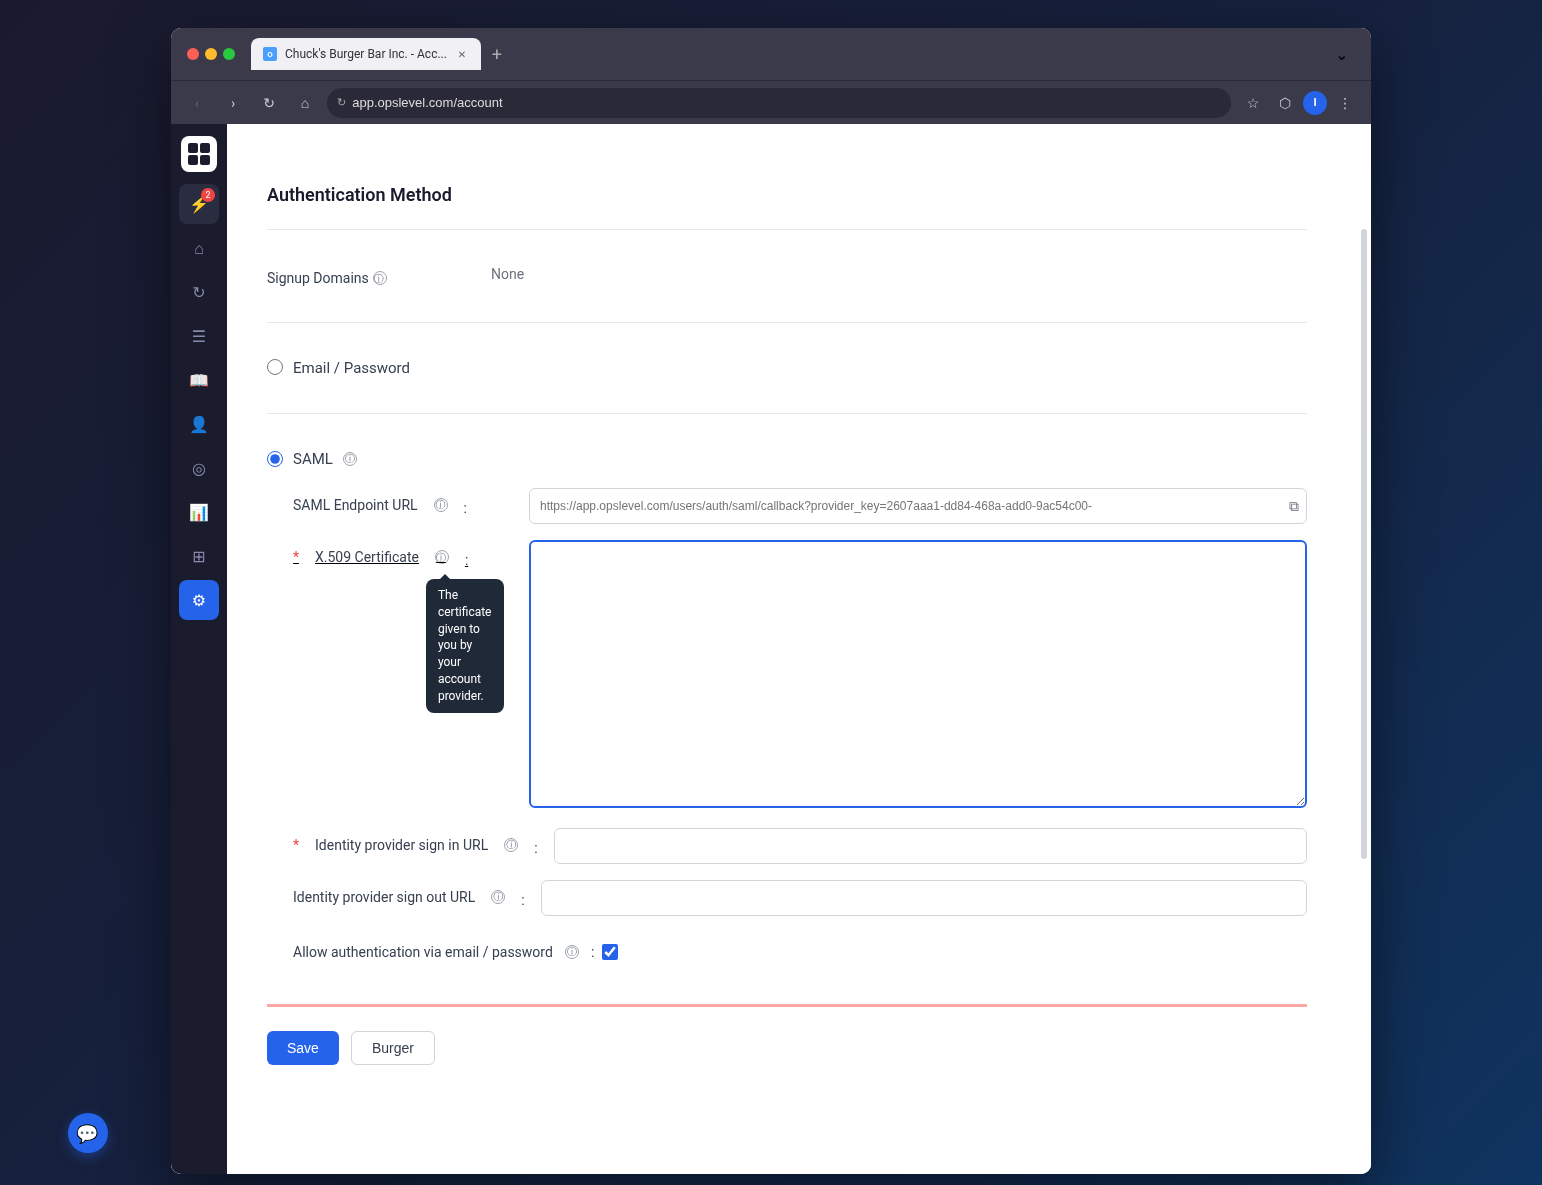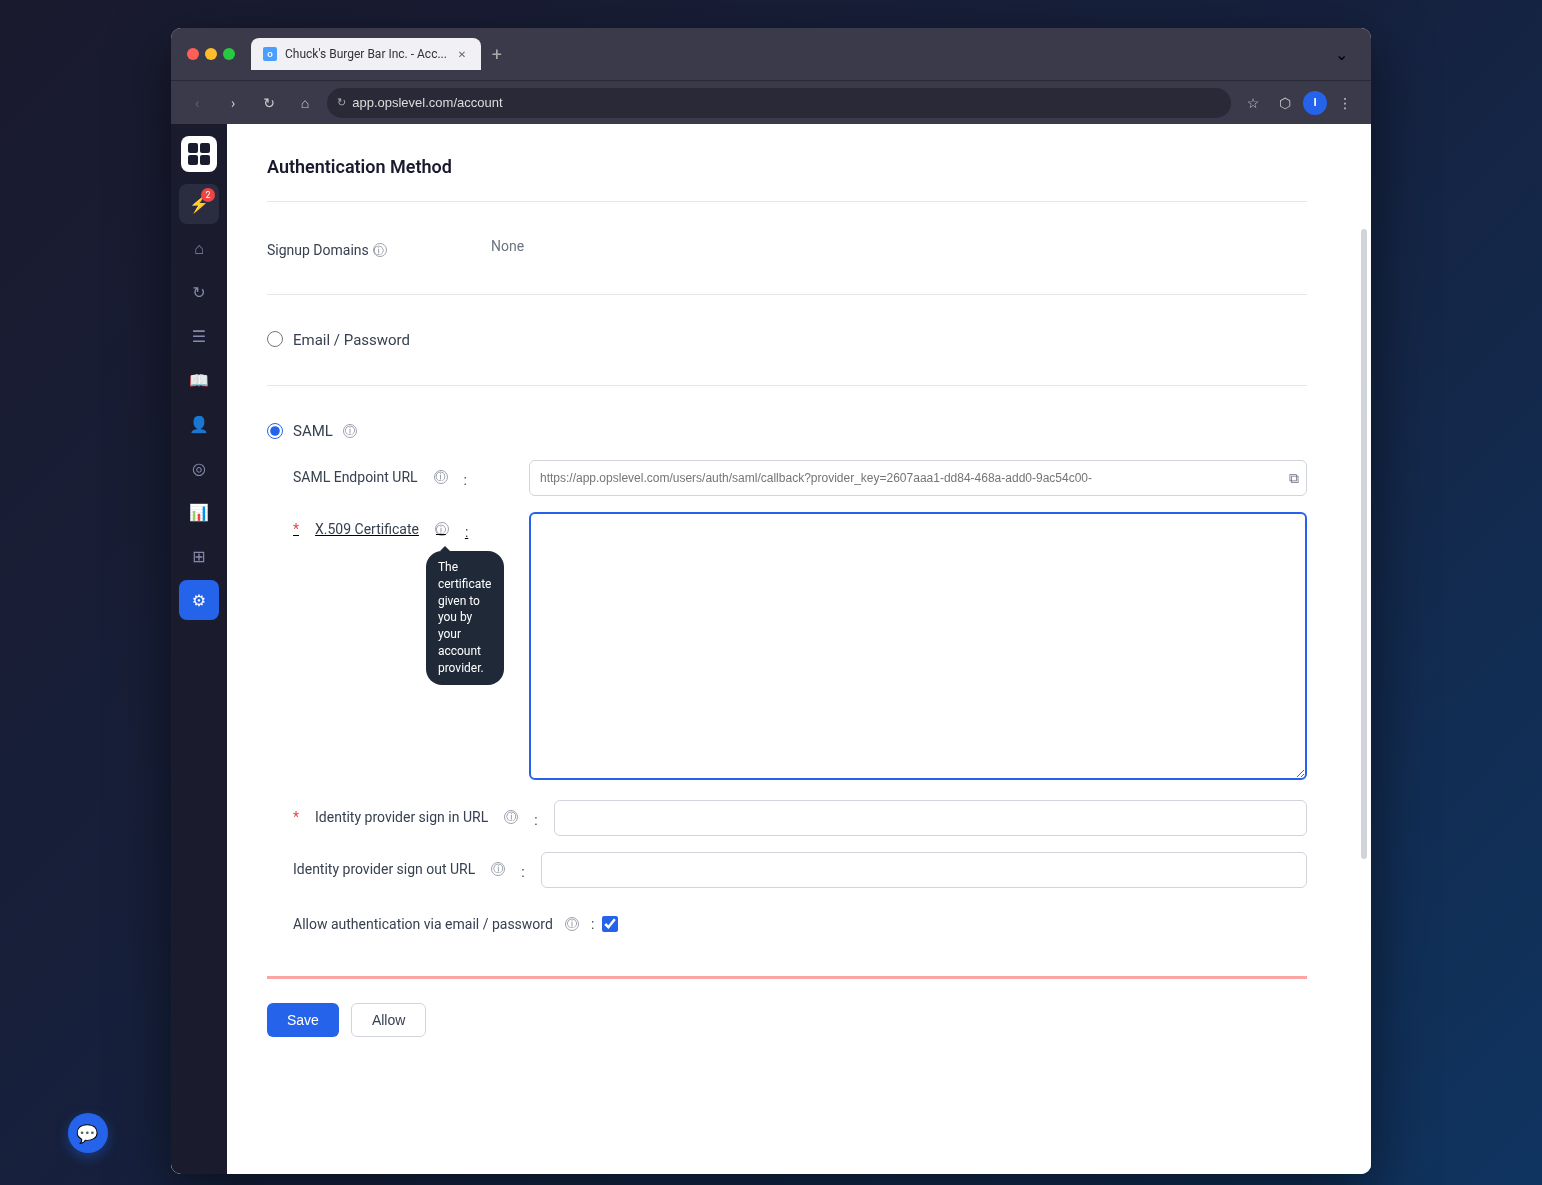--- a/index.html
+++ b/index.html
@@ -244,20 +244,21 @@
 
     .page-section {
       max-width: 1040px;
     }
 
     .section-title {
       font-size: 18px;
       font-weight: 600;
       color: #1a1a2e;
       margin-bottom: 24px;
+      margin-top: 28px;
     }
 
     .divider {
       border: none;
       border-top: 1px solid #e5e7eb;
       margin: 20px 0;
     }
 
     .form-row {
       display: flex;
@@ -401,21 +402,21 @@
     }
 
     .tooltip-box {
       position: absolute;
       top: 28px;
       left: -10px;
       background: #1f2937;
       color: #fff;
       font-size: 12px;
       padding: 8px 12px;
-      border-radius: 16px;
+      border-radius: 8px;
       white-space: nowrap;
       z-index: 100;
       line-height: 1.4;
       max-width: 220px;
       white-space: normal;
     }
 
     .tooltip-box::before {
       content: '';
       position: absolute;
@@ -706,21 +707,21 @@
                 <span style="color:#374151;">:</span>
               </div>
               <input type="checkbox" class="form-checkbox" checked="" style="">
             </div>
 
           </div>
         </div>
 
         <div class="btn-row">
           <button class="btn-primary">Save</button>
-          <button class="btn-secondary">Allow</button>
+          <button class="btn-secondary">Burger</button>
         </div>
 
       </div>
 
       <div class="scrollbar"></div>
 
     </div>
   </div>
 </div>
 

